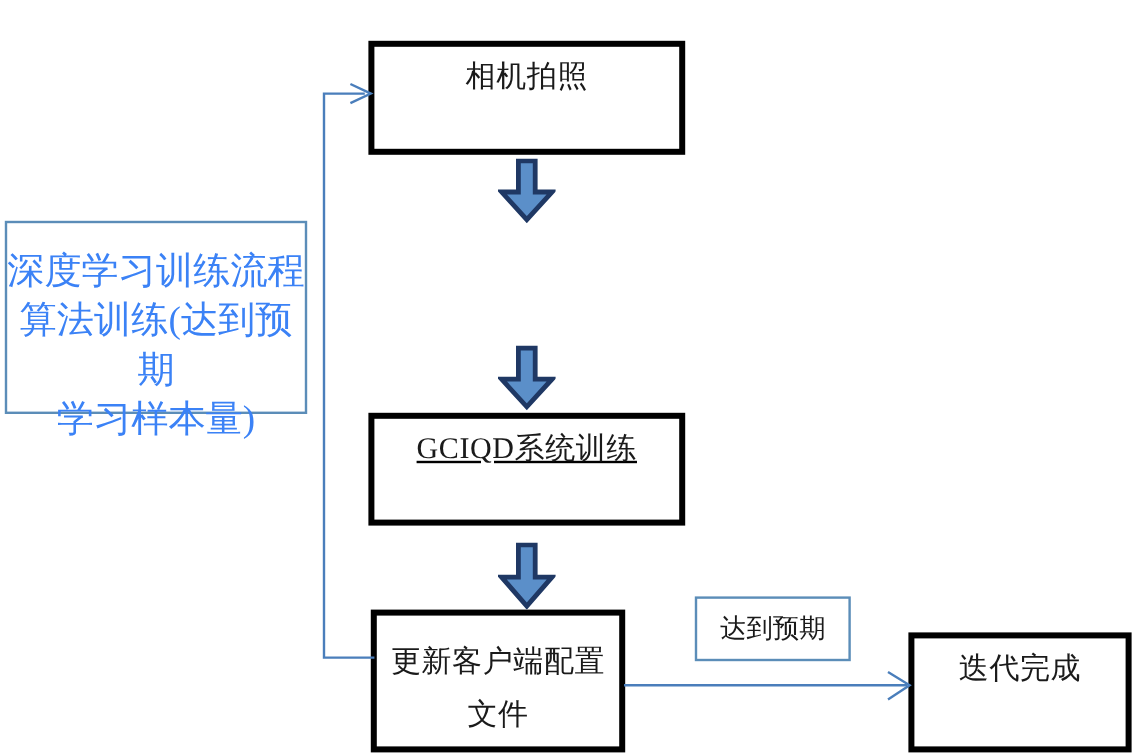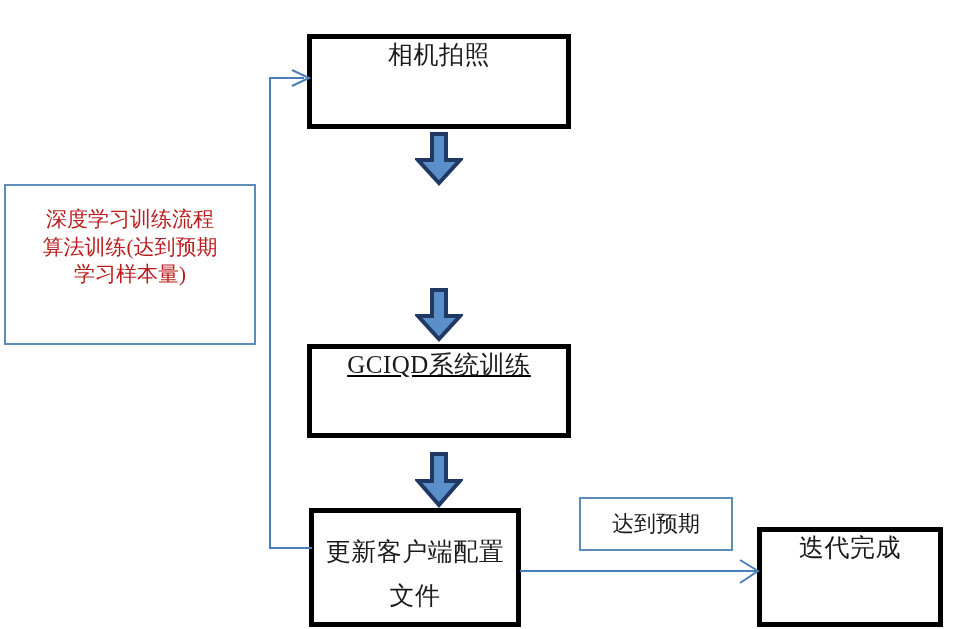--- a/index.html
+++ b/index.html
@@ -27,21 +27,21 @@
   }
   .node .node-label {
     display: block;
     width: 100%;
     text-align: center;
     color: #1a1a1a;
     font-size: 25px;
     line-height: 1.3;
     letter-spacing: 0.5px;
   }
-  .node.pad-top .node-label { }
+  .node.pad-top .node-label { padding-top: 10px; }
   .node.pad-top2 .node-label { padding-top: 13px; }
 
   .note {
     position: absolute;
     box-sizing: border-box;
     background: #ffffff;
     border: 2px solid #5b8db8;
     display: flex;
     justify-content: center;
   }
@@ -57,22 +57,22 @@
     position: absolute;
     box-sizing: border-box;
     background: #ffffff;
     border: 2px solid #5b8db8;
     padding-top: 20px;
   }
   .note-stack .line {
     display: block;
     width: 100%;
     text-align: center;
-    color: #b91c1c;
-    font-size: 21px;
+    color: #3b82f6;
+    font-size: 31px;
     line-height: 1.32;
   }
   .note-stack .gap { height: 22px; }
 
   .blockarrow {
     position: absolute;
   }
   .conn {
     position: absolute;
     overflow: visible;
@@ -97,21 +97,21 @@
 
   <div class="node pad-top" style="left:307px; top:344px; width:264px; height:94px;text-decoration:underline;">
     <span class="node-label">GCIQD系统训练</span>
   </div>
 
   <div class="node pad-top2" style="left:309px; top:508px; width:212px; height:119px; flex-direction:column;gap:12px;">
     <span class="node-label">更新客户端配置</span>
     <span class="node-label" style="padding-top:0;">文件</span>
   </div>
 
-  <div class="note" style="left:579px; top:497px; width:154px; height:54px; align-items:center;">
+  <div class="note" style="left:579px; top:497px; width:130px; height:54px; align-items:center;">
     <span class="note-label">达到预期</span>
   </div>
 
   <div class="node pad-top" style="left:757px; top:527px; width:186px; height:100px;">
     <span class="node-label">迭代完成</span>
   </div>
 
   <svg class="blockarrow" style="left:415px; top:132px;" width="48" height="54" viewBox="0 0 48 54">
     <polygon points="17,2 31,2 31,28 45,28 24,51 3,28 17,28" fill="#5b8fc9" stroke="#1f3864" stroke-width="4" stroke-linejoin="miter"></polygon>
   </svg>

